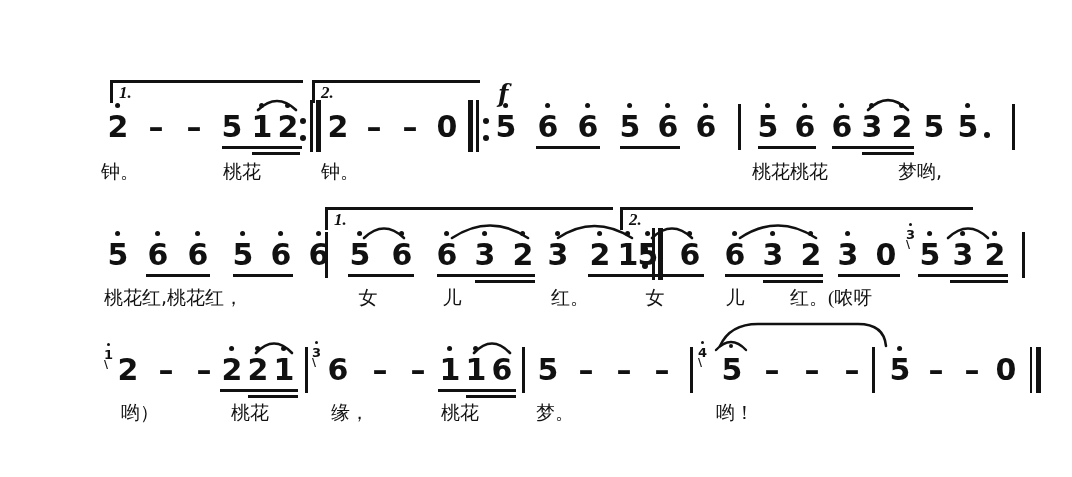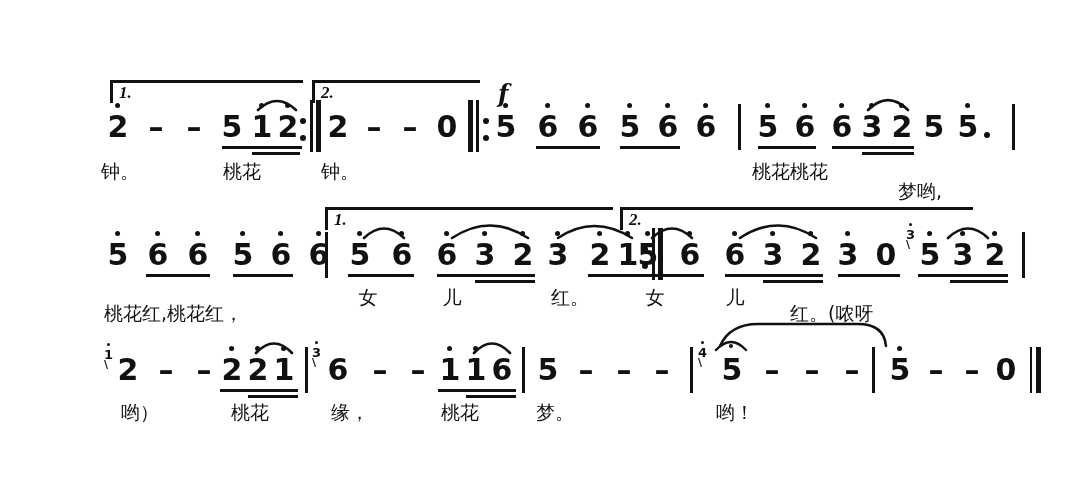--- a/index.html
+++ b/index.html
@@ -136,21 +136,21 @@
   
   .lyric{
     position:absolute;
     font-family:"DejaVu Sans", sans-serif;
     font-size:19px;
     line-height:1;
     white-space:nowrap;
     transform:translate(-50%,0);
     color:#111;
   }
-  .lyric.left{transform:translate(0,0);margin-top:16px;}
+  .lyric.left{transform:translate(0,0);}
 </style>
 </head>
 <body>
 
 <div class="sheet">
 
   <div class="volta" style="left:110px;top:80px;width:190px;">
     <span class="vlabel">1.</span>
   </div>
 
@@ -215,21 +215,21 @@
   </svg>
   <span class="note" style="left:934px;top:112px;">5</span>
   <span class="note" style="left:968px;top:112px;">5<i class="odot-up"></i></span>
   <div class="augdot" style="left:984px;top:132px;"></div>
   <div class="barline" style="left:1012px;top:104px;height:46px;"></div>
 
   <div class="lyric" style="left:120px;top:162px;">钟。</div>
   <div class="lyric" style="left:242px;top:162px;">桃花</div>
   <div class="lyric" style="left:340px;top:162px;">钟。</div>
   <div class="lyric" style="left:790px;top:162px;">桃花桃花</div>
-  <div class="lyric" style="left:920px;top:162px;margin-top:20px;">梦哟,</div>
+  <div class="lyric" style="left:920px;top:162px;">梦哟,</div>
 
   <div class="volta" style="left:325px;top:207px;width:285px;">
     <span class="vlabel">1.</span>
   </div>
   <div class="volta" style="left:620px;top:207px;width:350px;">
     <span class="vlabel">2.</span>
   </div>
 
   <span class="note" style="left:118px;top:240px;">5<i class="odot-up"></i></span>
   <span class="note" style="left:158px;top:240px;">6<i class="odot-up"></i></span>
@@ -306,21 +306,21 @@
     <path d="M2,18 Q22,-1 42,18"></path>
   </svg>
   <div class="barline" style="left:1022px;top:232px;height:46px;"></div>
 
   <div class="lyric left" style="left:104px;top:288px;">桃花红,桃花红，</div>
   <div class="lyric" style="left:368px;top:288px;">女</div>
   <div class="lyric" style="left:452px;top:288px;">儿</div>
   <div class="lyric" style="left:570px;top:288px;">红。</div>
   <div class="lyric" style="left:655px;top:288px;">女</div>
   <div class="lyric" style="left:735px;top:288px;">儿</div>
-  <div class="lyric left" style="left:790px;top:288px;">红。(哝呀</div>
+  <div class="lyric left" style="left:790px;top:288px;font-family:Liberation Serif, serif;">红。(哝呀</div>
 
   <div class="grace" style="left:104px;top:348px;">
     <span>1</span><i class="gdot"></i>
     <span class="gtail">\</span>
   </div>
   <span class="note" style="left:128px;top:355px;">2</span>
   <span class="dash" style="left:166px;top:355px;">–</span>
   <span class="dash" style="left:204px;top:355px;">–</span>
   <span class="note" style="left:232px;top:355px;">2<i class="odot-up"></i></span>
   <span class="note" style="left:258px;top:355px;">2<i class="odot-up"></i></span>

